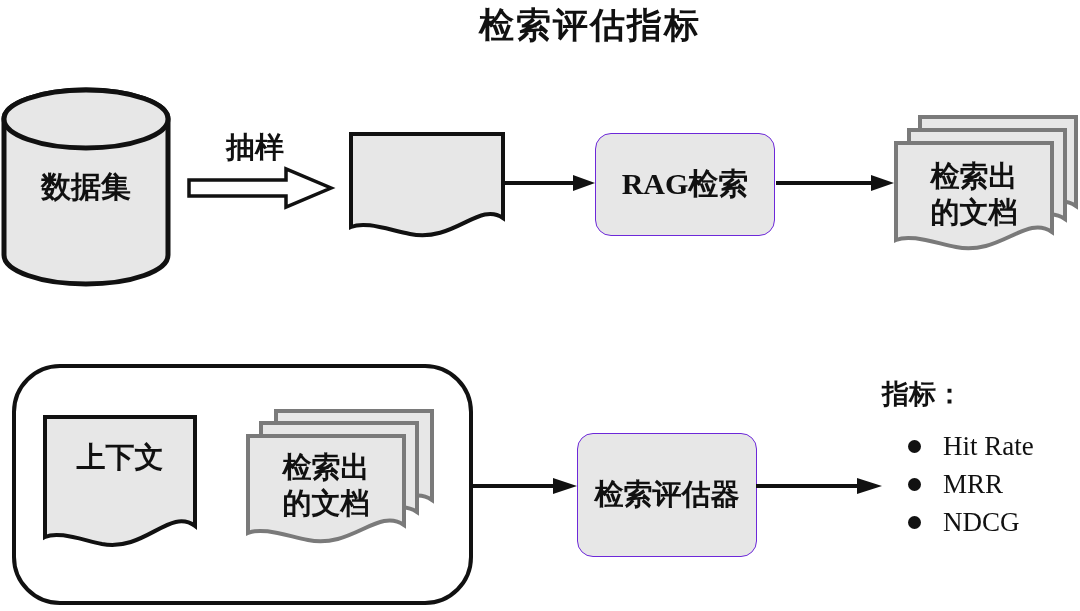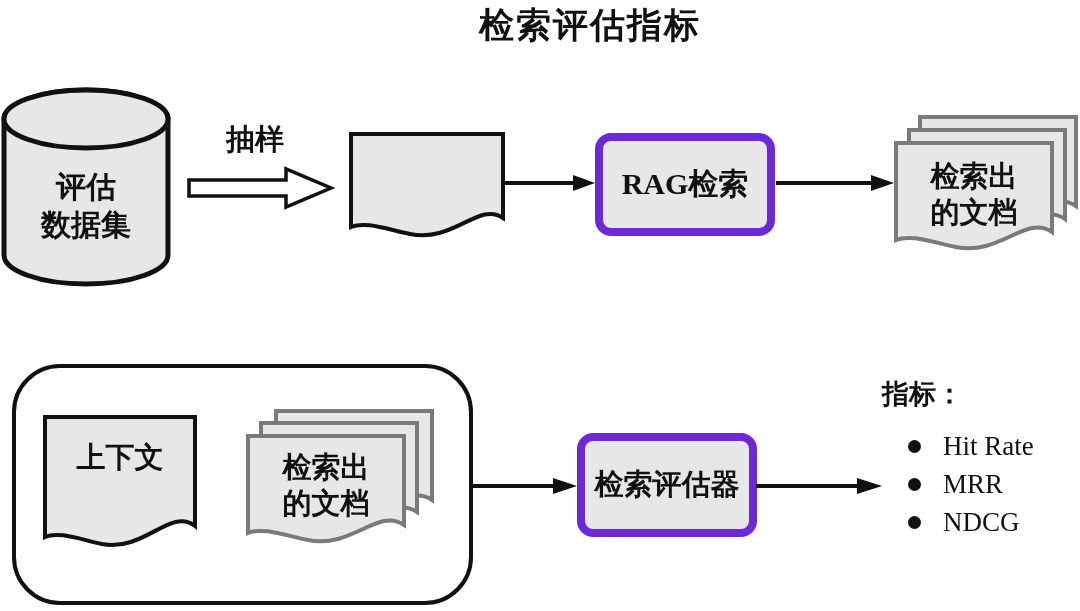--- a/index.html
+++ b/index.html
@@ -13,21 +13,21 @@
   .title{
     left:100px;top:2px;width:980px;text-align:center;
     font-size:35px;font-weight:700;letter-spacing:2px;
   }
   .shape-label{
     text-align:center;font-size:30px;font-weight:600;line-height:38px;
     white-space:nowrap;
   }
   .small-label{font-size:29px;font-weight:600;text-align:center;}
   .node-box{
-    background:#e7e7e7;border:8px solid #6d28d9;border-radius:16px;
+    background:#e7e7e7;border:1px solid #6d28d9;border-radius:16px;
     display:flex;align-items:center;justify-content:center;
     font-size:30px;font-weight:600;box-sizing:border-box;
   }
   .container-box{
     background:#ffffff;border:4px solid #111;border-radius:48px;
     box-sizing:border-box;
   }
   .stack-label{
     text-align:center;font-size:29px;font-weight:600;line-height:36px;
   }
@@ -43,25 +43,24 @@
 
 <div class="canvas">
 
   <div class="abs title">检索评估指标</div>
 
   <svg class="abs" style="left:0px;top:86px;" width="172" height="204" viewBox="0 0 172 204">
     <path d="M4,33 a82,29 0 0 1 164,0 v136 a82,29 0 0 1 -164,0 z" fill="#e7e7e7" stroke="#111" stroke-width="5"></path>
     <ellipse cx="86" cy="33" rx="82" ry="29" fill="#e7e7e7" stroke="#111" stroke-width="5"></ellipse>
   </svg>
   <div class="abs shape-label" style="left:0px;top:168px;width:172px;">
-    <div>评估</div>
     <div>数据集</div>
   </div>
 
-  <div class="abs small-label" style="left:205px;top:120px;width:100px;">抽样</div>
+  <div class="abs small-label" style="left:205px;top:128px;width:100px;">抽样</div>
   <svg class="abs" style="left:186px;top:166px;" width="148" height="44" viewBox="0 0 148 44">
     <polygon points="3,14 100,14 100,3 145,22 100,41 100,30 3,30" fill="#ffffff" stroke="#111" stroke-width="3.5"></polygon>
   </svg>
 
   <svg class="abs" style="left:348px;top:131px;" width="158" height="106" viewBox="0 0 158 106">
     <path d="M3,3 H155 V87 C131,70 106,112 62,103 C38,98 17,90 3,96 Z" fill="#e7e7e7" stroke="#111" stroke-width="4"></path>
   </svg>
 
   <svg class="abs" style="left:505px;top:173px;" width="92" height="20" viewBox="0 0 92 20">
     <line x1="0" y1="10" x2="70" y2="10" stroke="#111" stroke-width="4"></line>
@@ -116,21 +115,21 @@
       <div>检索出</div>
       <div>的文档</div>
     </div>
   </div>
 
   <svg class="abs" style="left:473px;top:476px;" width="106" height="20" viewBox="0 0 106 20">
     <line x1="0" y1="10" x2="82" y2="10" stroke="#111" stroke-width="4"></line>
     <polygon points="80,2 104,10 80,18" fill="#111"></polygon>
   </svg>
 
-  <div class="abs node-box" style="left:577px;top:433px;width:180px;height:104px;font-size:29px;">
+  <div class="abs node-box" style="left:577px;top:433px;width:180px;height:124px;font-size:29px;">
     <span>检索评估器</span>
   </div>
 
   <svg class="abs" style="left:756px;top:476px;" width="128" height="20" viewBox="0 0 128 20">
     <line x1="0" y1="10" x2="103" y2="10" stroke="#111" stroke-width="4"></line>
     <polygon points="101,2 126,10 101,18" fill="#111"></polygon>
   </svg>
 
   <div class="abs metrics-header" style="left:882px;top:376px;">指标：</div>
   <div class="abs metrics-list" style="left:908px;top:427px;justify-content:space-between;">

